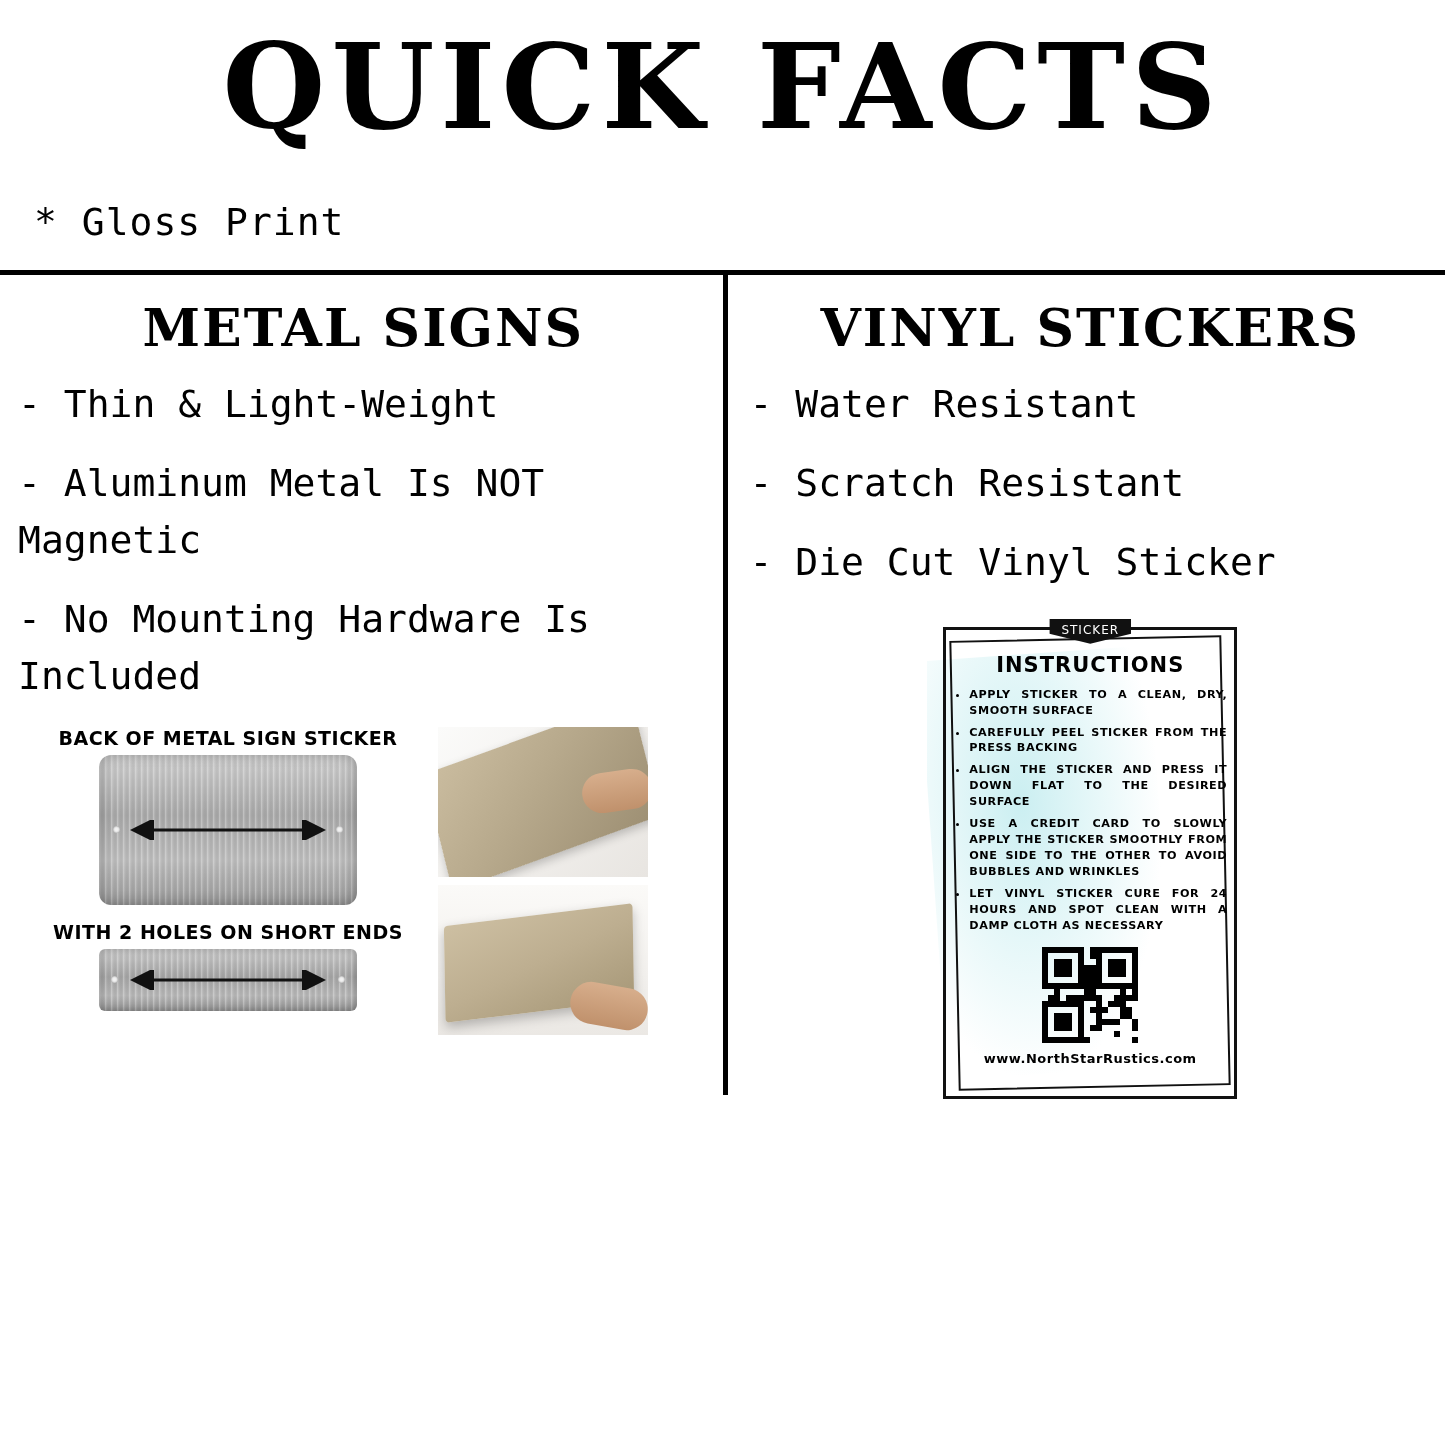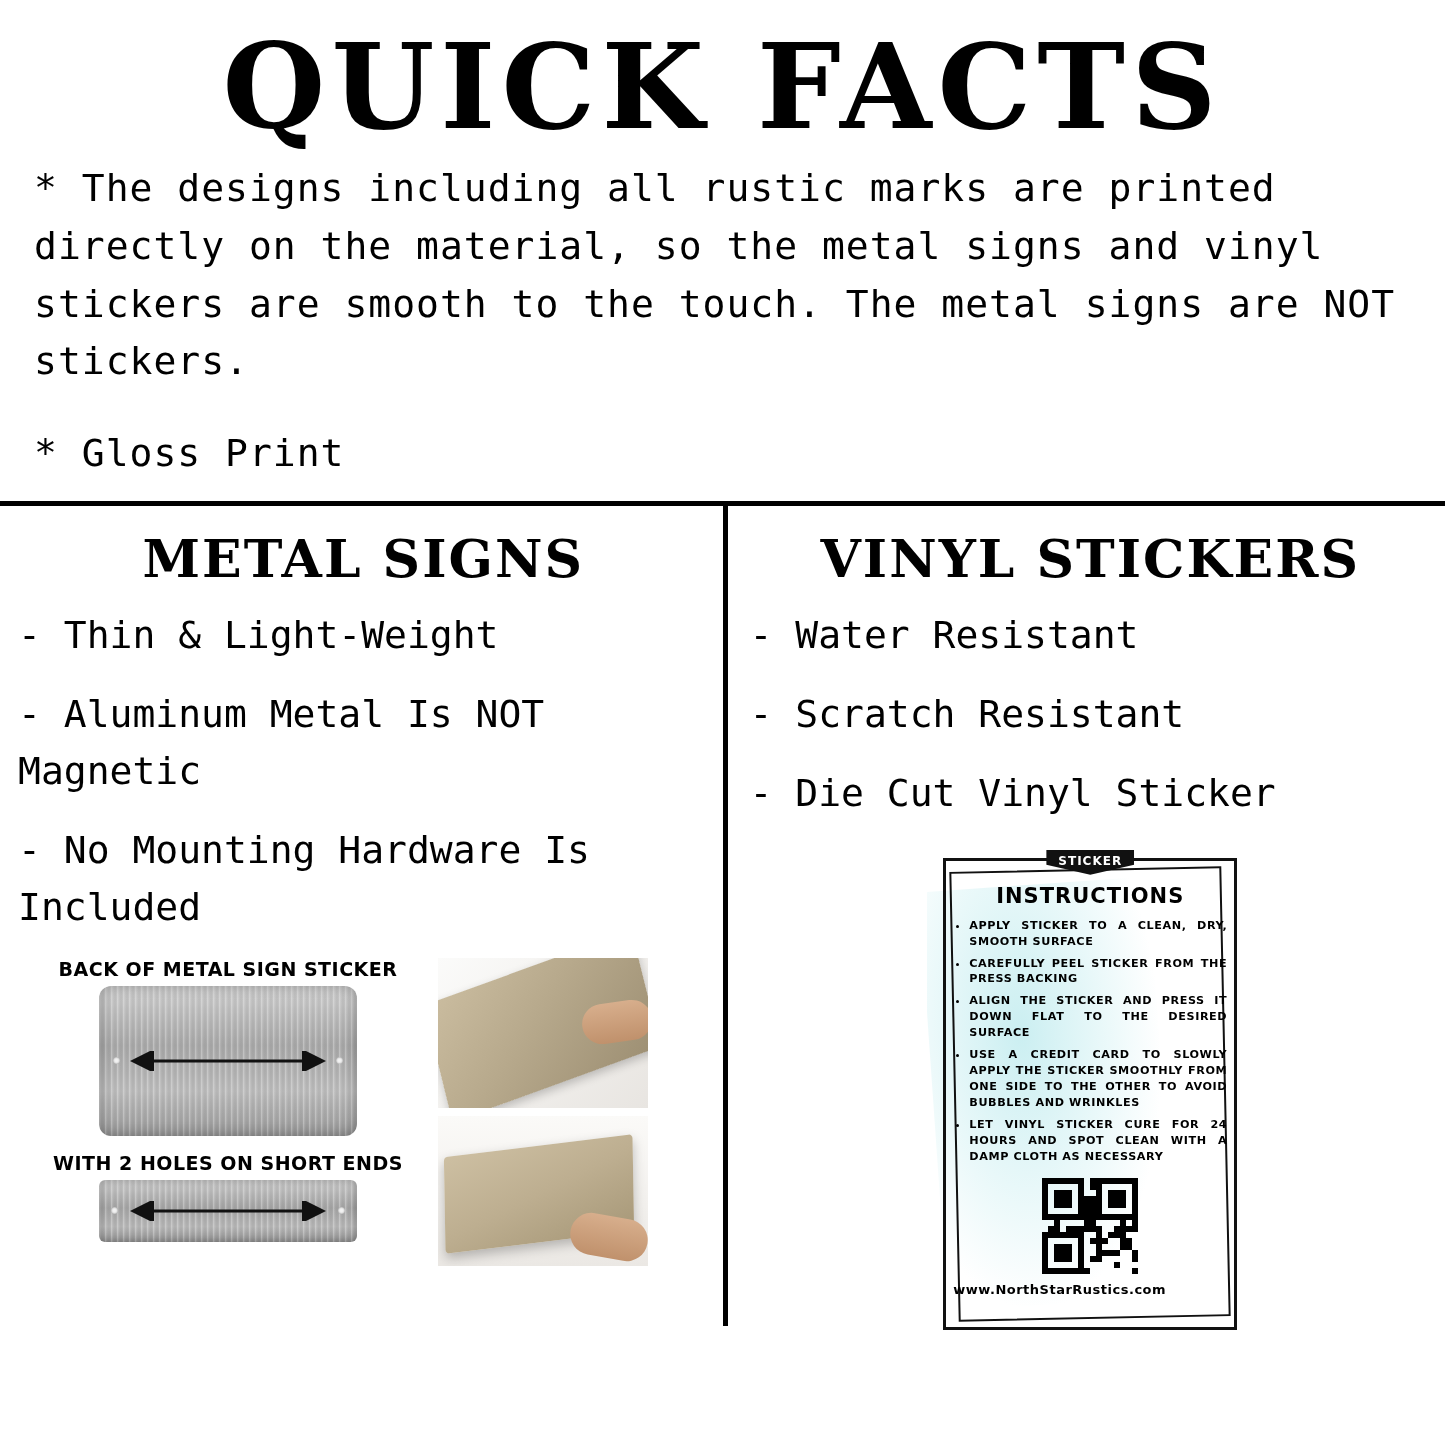--- a/index.html
+++ b/index.html
@@ -214,21 +214,21 @@
     transform: rotate(-1.2deg);
   }
   .sticker-tag {
     position: absolute;
     left: 50%;
     top: 6px;
     transform: translateX(-50%);
     background: #111;
     color: #fff;
     font-family: "DejaVu Sans", sans-serif;
-    font-weight: bold;
+    font-weight: normal;
     font-size: 12px;
     letter-spacing: 1px;
     padding: 4px 12px 7px 12px;
     clip-path: polygon(0 0, 100% 0, 100% 60%, 50% 100%, 0 60%);
   }
   .card-inner {
     position: absolute;
     left: 26px; right: 26px; top: 36px; bottom: 22px;
   }
   .card-title {
@@ -246,35 +246,35 @@
     font-weight: bold;
     font-size: 11.2px;
     line-height: 1.42;
     letter-spacing: 0.6px;
     text-align: justify;
   }
   .steps li { margin-bottom: 6px; }
   .qr-wrap { position: relative; width: 96px; height: 96px; margin: 14px auto 8px auto; }
   .qr-cell { position: absolute; background: #000; }
   .site {
+    text-align: center;
     font-family: "DejaVu Sans", sans-serif;
     font-weight: bold;
     font-size: 13px;
     letter-spacing: 0.5px;
   }
 </style>
 </head>
 <body>
 
 <div id="page">
 
   <h1 class="quick-facts-title">QUICK FACTS</h1>
 
   <div class="facts-block">
-    <p class="fact-line">* The designs including all rustic marks are printed directly on the material, so the metal signs and vinyl stickers are smooth to the touch. The metal signs are NOT stickers.</p>
     <p class="fact-line fact-short">* Gloss Print</p>
   </div>
 
   <hr class="hr-main">
 
   <div class="columns">
 
     <div class="col col-left">
       <div class="col-title">METAL SIGNS</div>
 

